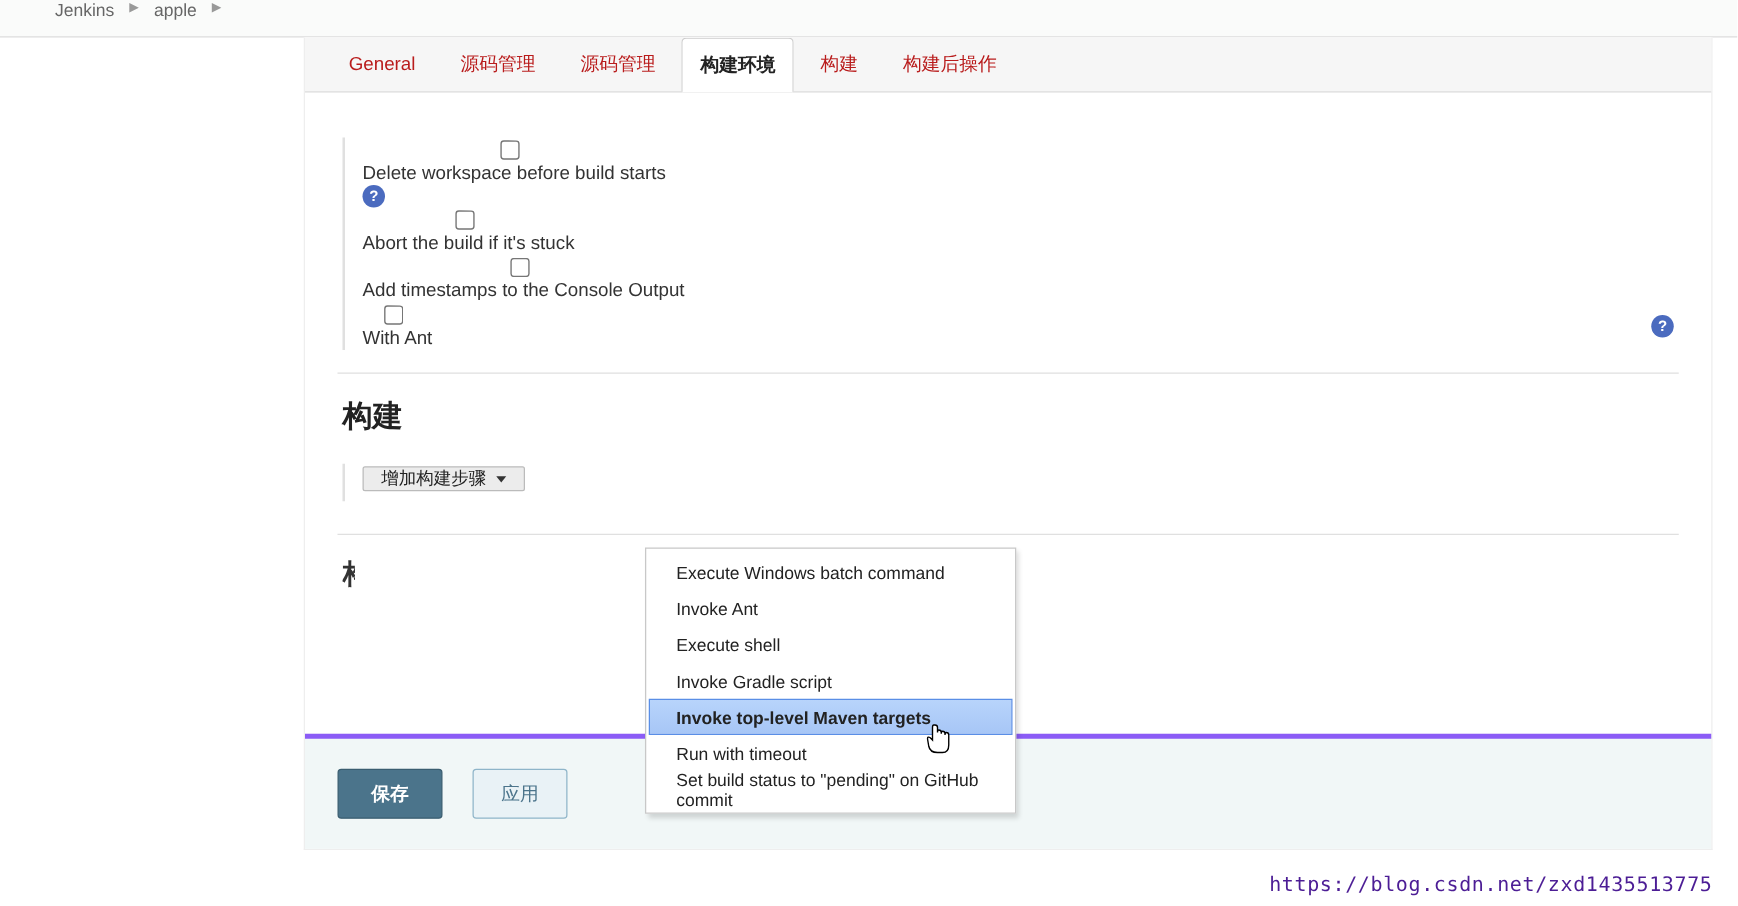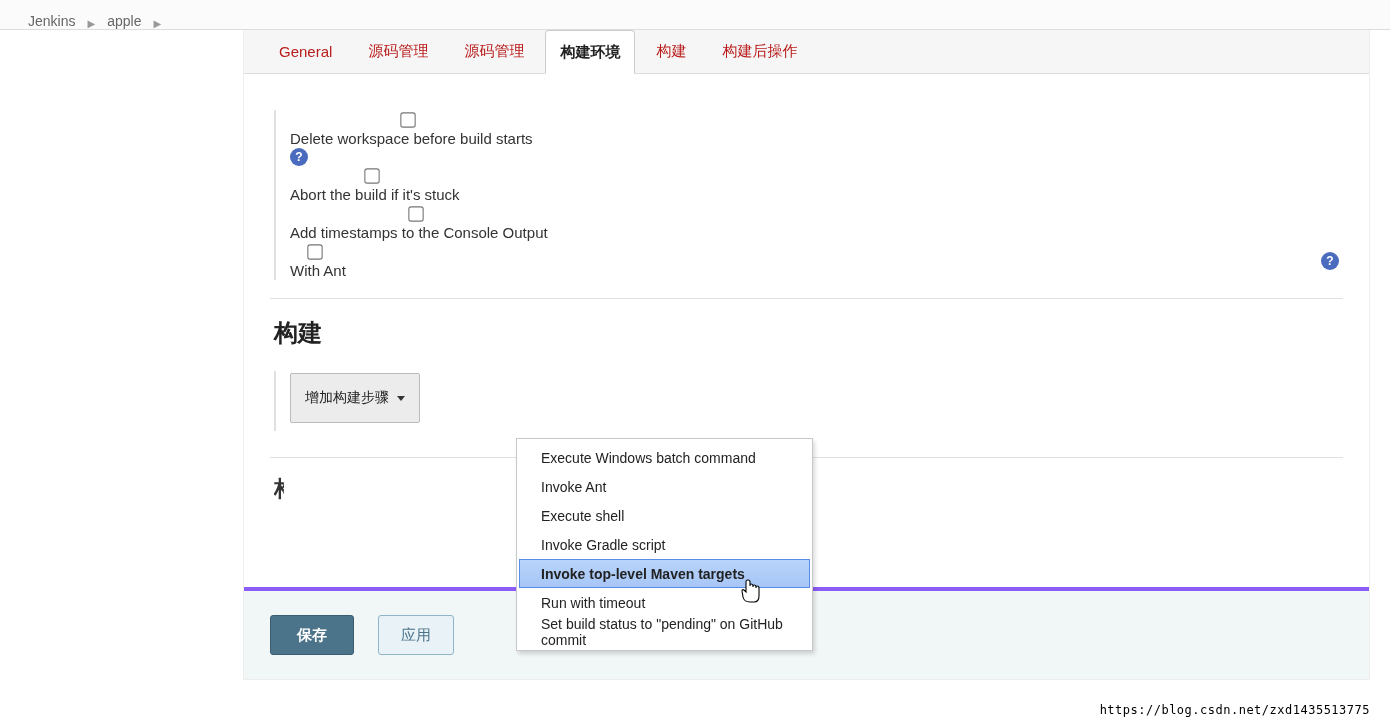--- a/index.html
+++ b/index.html
@@ -8,22 +8,22 @@
     font-family: "Helvetica Neue", Helvetica, Arial, "Microsoft YaHei", sans-serif;
     font-size: 14px;
     color: #333;
     background: #fff;
     width: 1390px;
   }
   .breadcrumb-bar {
     height: 30px;
     border-bottom: 1px solid #ddd;
     display: flex;
-    align-items: flex-end;
-    padding-left: 20px;
+    align-items: flex-start;
+    padding-left: 36px;
     color: #666;
     font-size: 14px;
     background: #fafbfa;
   }
   .breadcrumb-bar .crumb { padding: 0 8px; }
   .breadcrumb-bar .sep { color: #999; padding: 0 4px; font-size: 10px; }
   .main-area {
     margin-left: 243px;
     margin-right: 20px;
     border-left: 1px solid #eee;
@@ -104,21 +104,21 @@
   }
   .section-heading {
     font-size: 24px;
     font-weight: 700;
     color: #222;
     margin: 18px 0 22px 4px;
   }
   .btn-dropdown {
     display: inline-flex;
     align-items: center;
-    height: 50px;
+    height: 20px;
     padding: 0 14px;
     background: #ececec;
     border: 1px solid #bbb;
     border-radius: 2px;
     font-size: 14px;
     color: #222;
     cursor: pointer;
     position: relative;
   }
   .caret {
@@ -205,22 +205,22 @@
     color: #333;
     margin-top: 16px;
     margin-left: 4px;
     overflow: hidden;
     width: 10px;
   }
   .watermark {
     position: fixed;
     right: 20px;
     bottom: 8px;
-    color: #000000;
-    font-size: 12px;
+    color: #4c1d95;
+    font-size: 16px;
     letter-spacing: 0.5px;
     font-family: monospace;
   }
 </style>
 </head>
 <body>
 
 <div class="breadcrumb-bar">
   <span class="crumb">Jenkins</span>
   <span class="sep">▶</span>

